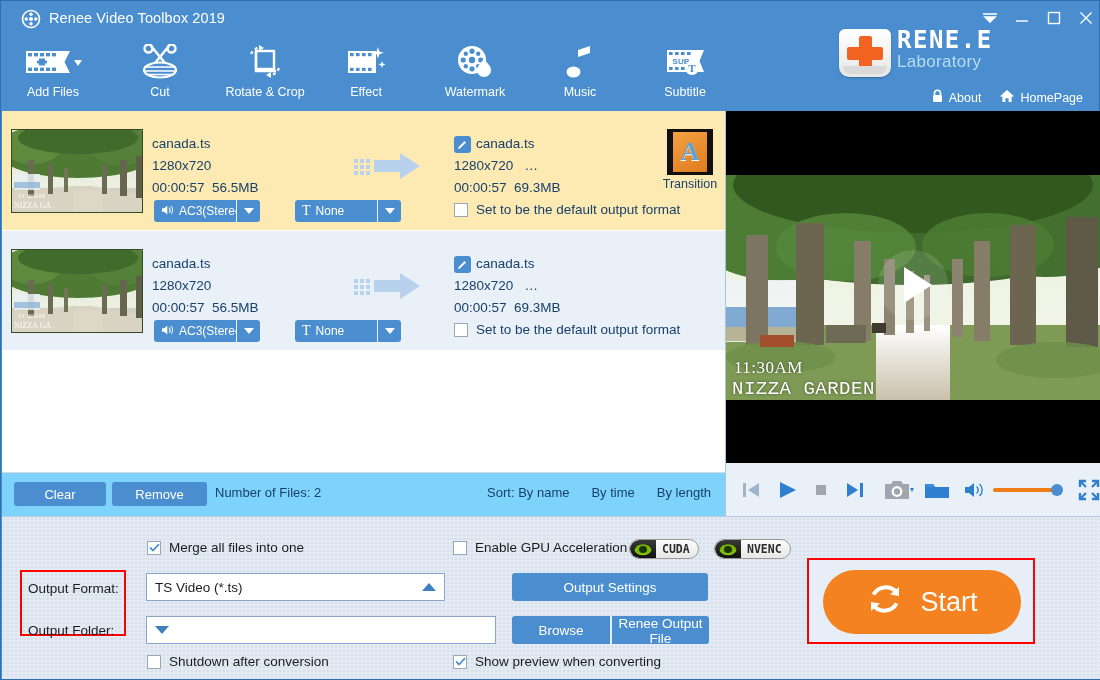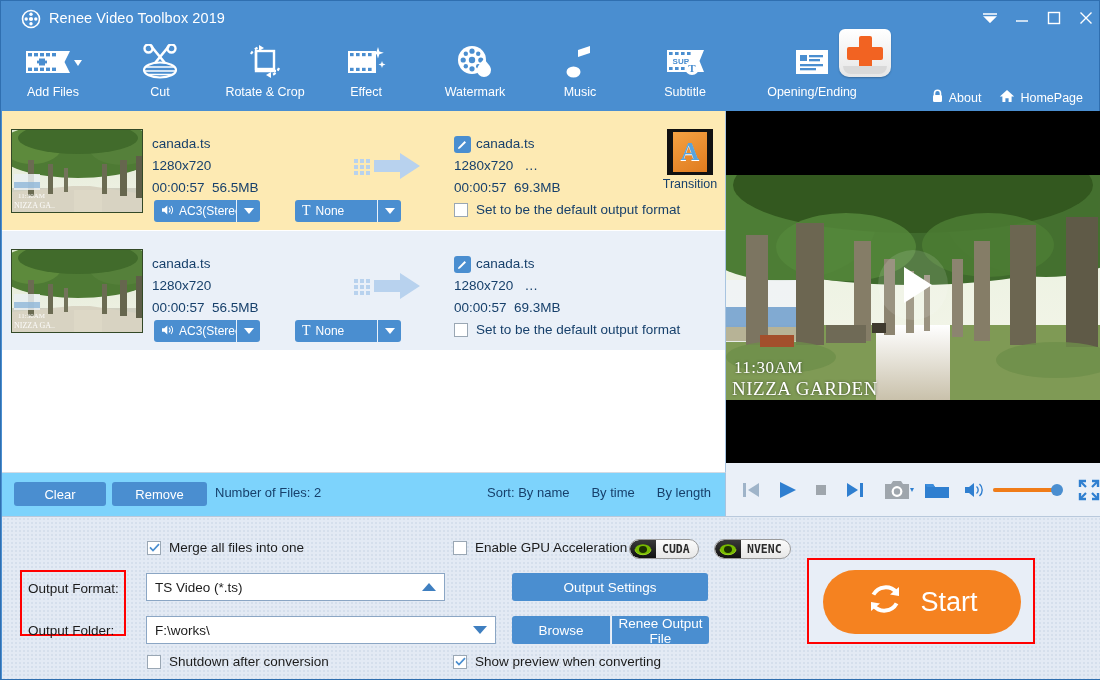--- a/index.html
+++ b/index.html
@@ -127,21 +127,21 @@
     background:#4a8ed0; color:#fff; border:none; border-radius:3px;
     font-size:13px; font-family:inherit; height:24px; cursor:pointer;
   }
   .nfiles { position:absolute; left:213px; top:12px; font-size:13px; color:#17406b; }
   .sortwrap { position:absolute; right:14px; top:12px; display:flex; gap:22px; font-size:13px; color:#17406b;}
 
   
   .videopanel { position:absolute; left:725px; top:110px; width:374px; height:352px; background:#000; overflow:hidden; }
   .vidframe { position:absolute; left:0; top:64px; width:374px; height:225px; overflow:hidden; }
   .vid-ol { position:absolute; left:8px; bottom:22px; color:#fff; font-family:"Liberation Serif",serif; font-size:17px; text-shadow:0 0 3px rgba(0,0,0,.5); letter-spacing:.5px;}
-  .vid-ol2 { position:absolute; left:6px; bottom:0px; color:#fff; font-family:Liberation Serif, serif; font-size:19px; text-shadow:0 0 3px rgba(0,0,0,.5); letter-spacing:.5px;}
+  .vid-ol2 { position:absolute; left:6px; bottom:0px; color:#fff; font-family:Liberation Mono, monospace; font-size:19px; text-shadow:0 0 3px rgba(0,0,0,.5); letter-spacing:.5px;}
   .playbig { position:absolute; left:50%; top:50%; transform:translate(-50%,-50%); }
   .vidbar { position:absolute; left:725px; top:462px; width:374px; height:53px; background:#eaf0f8; display:flex; align-items:center; }
   .vb { display:flex; align-items:center; justify-content:center; height:30px; }
   .volbar { position:relative; width:110px; height:4px; background:#c4c9ce; border-radius:2px; }
   .volfill { position:absolute; left:0; top:0; height:4px; width:62px; background:#f07c18; border-radius:2px; }
   .volknob { position:absolute; left:58px; top:-4px; width:12px; height:12px; background:#4a8ed0; border-radius:50%; }
 
   
   .settings {
     position:absolute; left:1px; top:515px; width:1098px; height:163px;
@@ -213,20 +213,24 @@
             <path d="M1.5 1.5 L12.5 12.5 M12.5 1.5 L1.5 12.5" stroke="#fff" stroke-width="1.4"></path>
           </svg>
       </span>
     </div>
   </div>
 
   <div class="brand">
     <div class="brand-case">
       <div class="cross-h"></div>
         <div class="cross-v"></div>
+    </div>
+    <div class="brand-text">
+      <div class="brand-name">RENE.E</div>
+      <div class="brand-sub">Laboratory</div>
     </div>
     <div class="brandlinks">
       <span class="bl">
         <span>
           <svg width="13" height="14" viewBox="0 0 13 14">
               <path d="M3.5 6 V4.2 a3 3 0 0 1 6 0 V6" fill="none" stroke="#fff" stroke-width="1.6"></path>
               <rect x="2" y="6" width="9" height="7" rx="1.2" fill="#fff"></rect>
             </svg>
         </span>
         <span>About</span>
@@ -366,35 +370,20 @@
           <rect x="6.5" y="12" width="21" height="8" fill="#fff"></rect>
           <text x="17" y="19" font-family="Liberation Sans, sans-serif" font-size="8" font-weight="bold" fill="#4a8ed0" text-anchor="middle">SUB</text>
           <path d="M31 5 L40 5 L35.5 16 L40 27 L31 27 Z" fill="#fff"></path>
           <circle cx="28" cy="23" r="7" fill="#fff"></circle>
           <text x="28" y="27" font-family="Liberation Serif, serif" font-size="11" font-weight="bold" fill="#4a8ed0" text-anchor="middle">T</text>
         </svg>
       </span>
       <span class="tl">Subtitle</span>
     </div>
 
-    <div class="tool" style="left:737px; width:148px">
-      <span class="ti">
-        <svg width="34" height="28" viewBox="0 0 34 28">
-          <rect x="1" y="2" width="32" height="24" fill="#fff"></rect>
-          <g fill="#4a8ed0">
-            <rect x="5" y="7" width="7" height="6"></rect>
-            <rect x="14" y="7" width="14" height="2.3"></rect>
-            <rect x="14" y="11" width="11" height="2.3"></rect>
-            <rect x="5" y="16" width="23" height="2.3"></rect>
-            <rect x="5" y="20" width="16" height="2.3"></rect>
-          </g>
-        </svg>
-      </span>
-      <span class="tl">Opening/Ending</span>
-    </div>
   </div>
 
   <div class="listpanel">
 
     <div class="filerow sel">
       <div class="rowline"></div>
       <div class="thumb">
         <svg width="132" height="84" viewBox="0 0 132 84" preserveAspectRatio="none">
           <defs>
               <linearGradient id="sky1" x1="0" y1="0" x2="0" y2="1">
@@ -748,21 +737,20 @@
 
     <div class="redbox" style="left:18px; top:53px; width:106px; height:66px;"></div>
     <div class="lbl-of" style="left:26px; top:64px;">Output Format:</div>
     <div class="lbl-of" style="left:26px; top:106px;">Output Folder:</div>
 
     <div class="combo" style="left:144px; top:56px; width:299px;">
       <span class="cv">TS Video (*.ts)</span>
       <span class="tri-up"></span>
     </div>
     <div class="combo" style="left:144px; top:99px; width:350px;">
-      <span class="cv">F:\works\</span>
       <span class="tri-dn"></span>
     </div>
 
     <button class="btn-blue" style="position:absolute;left:510px;top:56px;width:196px;height:28px;font-size:13.5px;">Output Settings</button>
     <button class="btn-blue" style="position:absolute;left:510px;top:99px;width:98px;height:28px;font-size:13.5px;border-radius:3px 0 0 3px;">Browse</button>
     <button class="btn-blue" style="position:absolute;left:609px;top:99px;width:98px;height:28px;font-size:13.5px;border-radius:0 3px 3px 0;border-left:1px solid #e9f1fa;">Renee Output File</button>
 
     <div class="row-chk" style="left:145px; top:137px">
       <span class="chk"></span>
       <span>Shutdown after conversion</span>

